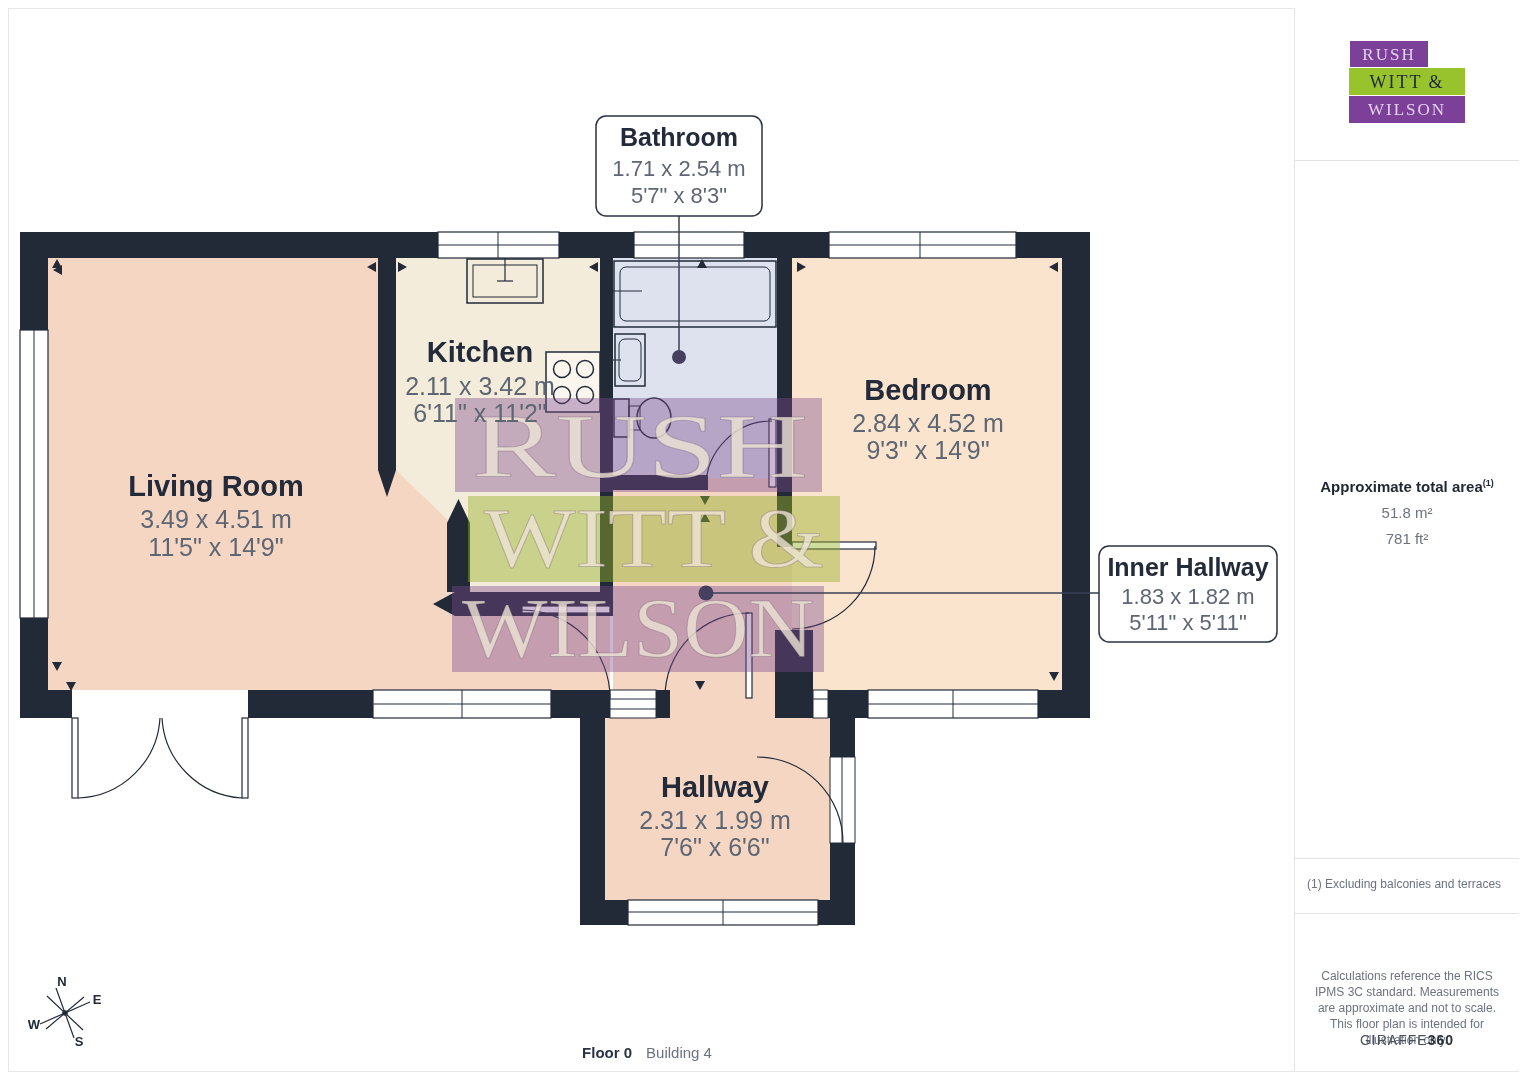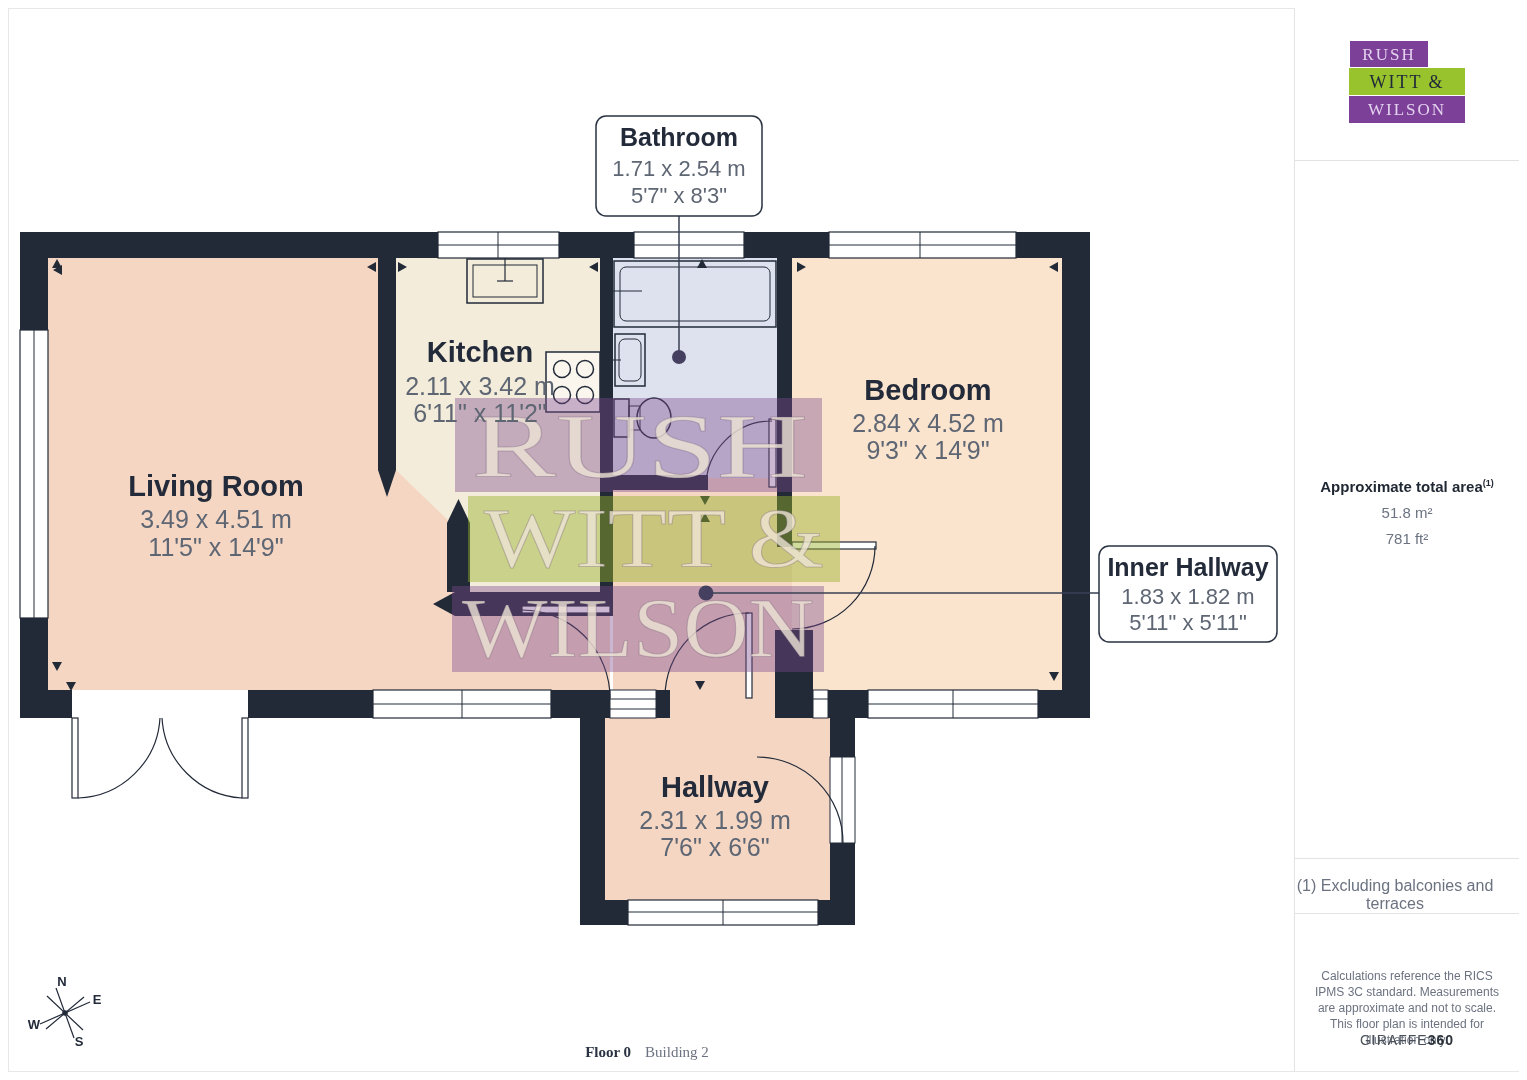--- a/index.html
+++ b/index.html
@@ -6,35 +6,35 @@
   .page{position:relative;width:1527px;height:1080px;background:#fff;overflow:hidden;}
   .page-border{position:absolute;left:8px;top:8px;width:1509px;height:1062px;border:1px solid #e7e7e7;pointer-events:none;}
   .plan-wrap{position:absolute;left:0;top:0;width:1294px;height:1080px;}
   svg text{user-select:none;}
   .room-title{font-family:"Liberation Sans",sans-serif;font-weight:700;font-size:29px;fill:#232b3a;text-anchor:middle;}
   .room-dim{font-family:"Liberation Sans",sans-serif;font-size:25px;fill:#5e6673;text-anchor:middle;}
   .co-title{font-family:"Liberation Sans",sans-serif;font-weight:700;font-size:25px;fill:#232b3a;text-anchor:middle;}
   .co-dim{font-family:"Liberation Sans",sans-serif;font-size:22px;fill:#5e6673;text-anchor:middle;}
   .wm-text{font-family:"Liberation Serif","DejaVu Serif",serif;fill:rgba(238,228,212,0.8);stroke:rgba(88,64,100,0.28);stroke-width:1px;text-anchor:start;}
   .compass-label{font-family:"Liberation Sans",sans-serif;font-weight:700;font-size:13px;fill:#232b3a;text-anchor:middle;}
-  .footer{position:absolute;left:0;top:1044px;width:1294px;display:flex;justify-content:center;gap:14px;font-size:15px;font-family:Liberation Serif, serif;}
+  .footer{position:absolute;left:0;top:1044px;width:1294px;display:flex;justify-content:center;gap:14px;font-size:15px;}
   .footer .floor{font-weight:700;color:#2a3342;}
   .footer .building{color:#6b7280;}
   .sidebar{position:absolute;left:1294px;top:8px;width:224px;height:1063px;border-left:1px solid #e3e3e3;background:#fff;}
   .sb-divider{position:absolute;left:0;width:224px;border-top:1px solid #e3e3e3;}
   .logo{position:absolute;left:0;top:33px;width:224px;display:flex;flex-direction:column;align-items:center;}
   .logo-row{font-family:"Liberation Serif","DejaVu Serif",serif;text-align:center;letter-spacing:2px;line-height:1;display:block;}
   .logo-rush{background:#7c4099;color:#e4d2ee;width:78px;padding:5px 0 4px;font-size:17px;position:relative;left:-18px;}
   .logo-witt{background:#99c32c;color:#20293a;width:116px;padding:5px 0 4px;font-size:18px;margin-top:1px;}
   .logo-wilson{background:#7c4099;color:#e4d2ee;width:116px;padding:5px 0 5px;font-size:17px;margin-top:1px;}
   .area-block{position:absolute;left:0;top:455px;width:224px;text-align:center;margin-top:15px;}
   .area-title{font-size:15px;font-weight:700;color:#1f2733;}
   .area-title sup{font-size:9px;}
   .area-val{font-size:15px;color:#6b7280;margin-top:9px;}
-  .note1{position:absolute;left:0;top:869px;width:200px;text-align:center;font-size:16px;color:#6b7280;}
+  .note1{position:absolute;left:12px;top:869px;width:200px;text-align:left;font-size:12px;color:#6b7280;}
   .note2{position:absolute;left:17px;top:960px;width:190px;text-align:center;font-size:12px;line-height:16px;color:#6b7280;}
   .brand{position:absolute;left:0;top:1024px;width:224px;text-align:center;font-size:14px;color:#4a5158;letter-spacing:1px;}
   .brand b{color:#2a3138;}
 </style>
 </head>
 <body>
 
 <div class="page">
   <div class="page-border"></div>
 
@@ -290,21 +290,21 @@
       <circle cx="65" cy="1013" r="2.8" fill="#232b3a"></circle>
       <text class="compass-label" x="62" y="986">N</text>
       <text class="compass-label" x="97" y="1004">E</text>
       <text class="compass-label" x="34" y="1029">W</text>
       <text class="compass-label" x="79" y="1046">S</text>
     </g>
   </svg>
 
   <div class="footer">
     <span class="floor">Floor 0</span>
-    <span class="building">Building 2</span>
+    <span class="building">Building 4</span>
   </div>
   </div>
 
   <div class="sidebar">
     <div class="sb-divider" style="top:152px"></div>
     <div class="sb-divider" style="top:850px"></div>
     <div class="sb-divider" style="top:905px"></div>
 
     <div class="logo">
       <span class="logo-row logo-rush">RUSH</span>

